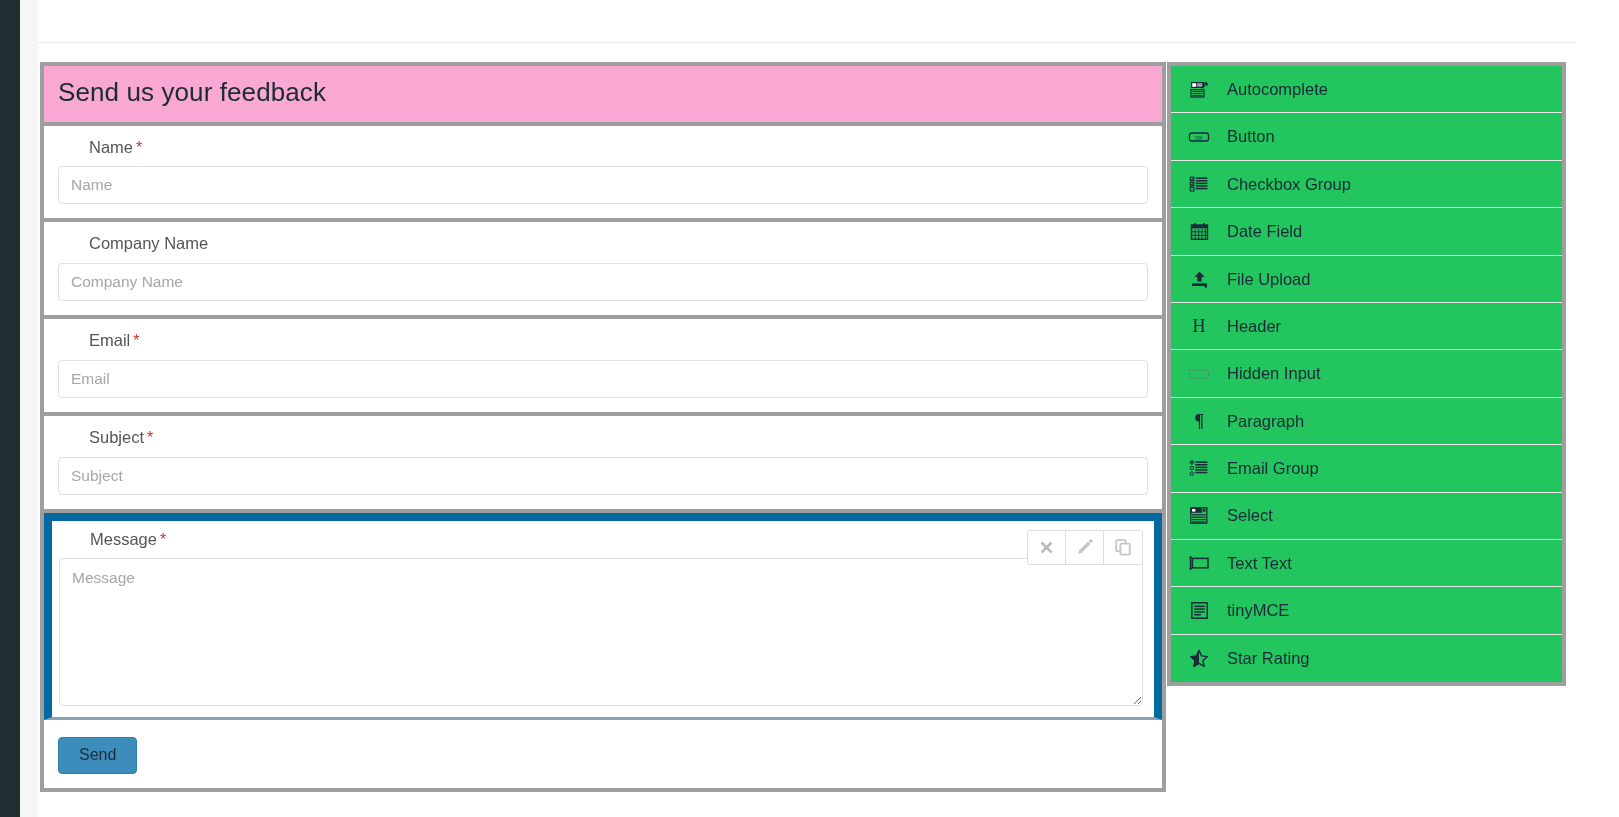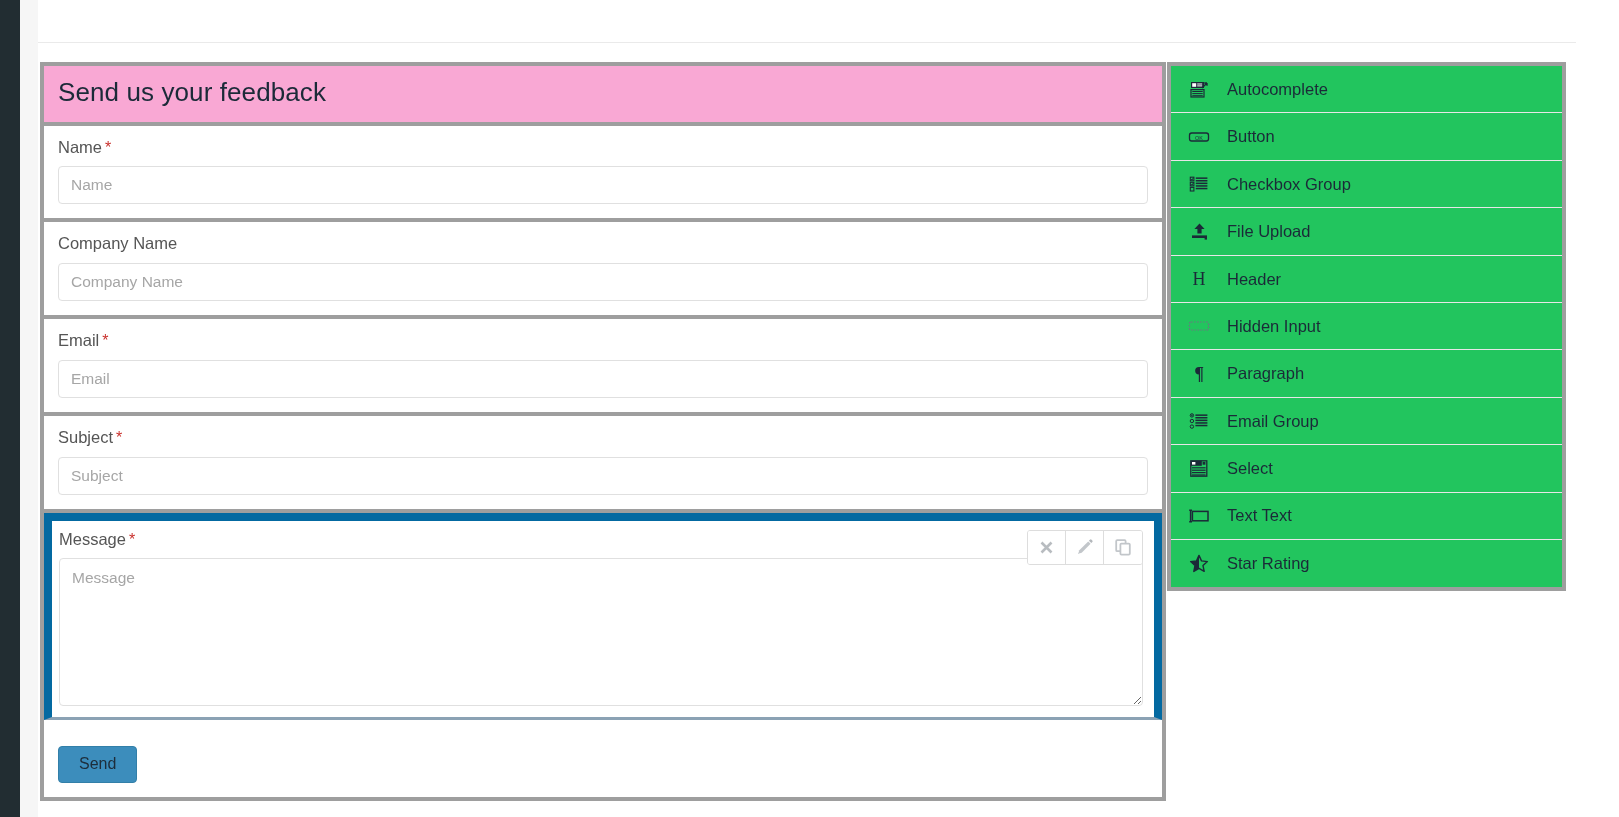--- a/index.html
+++ b/index.html
@@ -93,20 +93,21 @@
     padding: 9px 11px 11px 7px;
     margin: 0;
   }
 
   .field-label {
     font-size: 16.5px;
     color: #555555;
     margin-bottom: 9px;
     display: block;
     line-height: 1.2;
+    margin-left: 31px;
   }
   .req-star {
     color: #c9302c;
     font-size: 16px;
     margin-left: 3px;
   }
 
   .field-input {
     display: block;
     width: 100%;
@@ -147,21 +148,21 @@
     border-right: 1px solid #dddddd;
     background: #ffffff;
     cursor: pointer;
   }
   .tb-btn:last-child { border-right: none; }
   .tb-btn svg { display: block; }
 
   
   .send-row {
     background: #ffffff;
-    padding: 26px 14px 14px 14px;
+    padding: 17px 14px 14px 14px;
   }
   .send-btn {
     display: inline-block;
     background: #3c8dbc;
     border: 1px solid #327fa8;
     border-radius: 4px;
     color: #1d2d3a;
     font-size: 16px;
     font-family: "Liberation Sans", sans-serif;
     padding: 9px 20px 10px 20px;
@@ -336,20 +337,33 @@
                 <rect x="6.8" y="2.4" width="11.6" height="1.5" fill="#1b2a38"></rect>
                 <rect x="6.8" y="5" width="11.6" height="1.5" fill="#1b2a38"></rect>
                 <rect x="6.8" y="7.6" width="11.6" height="1.5" fill="#1b2a38"></rect>
                 <rect x="6.8" y="10.2" width="11.6" height="1.5" fill="#1b2a38"></rect>
                 <rect x="6.8" y="12.8" width="11.6" height="1.5" fill="#1b2a38"></rect>
               </svg>
             </span>
             <span class="pal-label">Checkbox Group</span>
           </div>
 
+          <div class="palette-item">
+            <span class="pal-icon">
+              <svg width="19" height="19" viewBox="0 0 19 19">
+                <rect x="1.5" y="3" width="16" height="14.2" fill="none" stroke="#1b2a38" stroke-width="1.4"></rect>
+                <rect x="1.5" y="3" width="16" height="3.4" fill="#1b2a38"></rect>
+                <rect x="4" y="1" width="2.2" height="3.6" rx="1" fill="#1b2a38"></rect>
+                <rect x="12.8" y="1" width="2.2" height="3.6" rx="1" fill="#1b2a38"></rect>
+                <path d="M5.2 7 L5.2 17.2 M8.6 7 L8.6 17.2 M12 7 L12 17.2 M15.4 7 L15.4 17.2" stroke="#1b2a38" stroke-width="0.9"></path>
+                <path d="M1.5 9.8 L17.5 9.8 M1.5 13.4 L17.5 13.4" stroke="#1b2a38" stroke-width="0.9"></path>
+              </svg>
+            </span>
+            <span class="pal-label">Date Field</span>
+          </div>
 
           <div class="palette-item">
             <span class="pal-icon">
               <svg width="19" height="18" viewBox="0 0 19 18">
                 <path d="M9.5 1.4 L14.6 7 L11.6 7 L11.6 11.6 L7.4 11.6 L7.4 7 L4.4 7 Z" fill="#1b2a38"></path>
                 <rect x="2" y="13.4" width="15" height="2.6" fill="#1b2a38"></rect>
                 <rect x="14.6" y="16" width="2.4" height="1.6" fill="#1b2a38"></rect>
               </svg>
             </span>
             <span class="pal-label">File Upload</span>
@@ -419,20 +433,32 @@
           <div class="palette-item">
             <span class="pal-icon">
               <svg width="22" height="16" viewBox="0 0 22 16">
                 <rect x="4.4" y="3.4" width="15.6" height="9.4" fill="none" stroke="#1b2a38" stroke-width="1.5"></rect>
                 <path d="M2.6 2.2 L2.6 13.8 M1.2 2.2 L4 2.2 M1.2 13.8 L4 13.8" stroke="#1b2a38" stroke-width="1.5" fill="none"></path>
               </svg>
             </span>
             <span class="pal-label">Text Text</span>
           </div>
 
+          <div class="palette-item">
+            <span class="pal-icon">
+              <svg width="19" height="19" viewBox="0 0 19 19">
+                <rect x="1.8" y="1.8" width="15.4" height="15.4" fill="none" stroke="#1b2a38" stroke-width="1.5"></rect>
+                <rect x="4.2" y="4.6" width="10.6" height="1.5" fill="#1b2a38"></rect>
+                <rect x="4.2" y="7.4" width="10.6" height="1.5" fill="#1b2a38"></rect>
+                <rect x="4.2" y="10.2" width="10.6" height="1.5" fill="#1b2a38"></rect>
+                <rect x="4.2" y="13" width="6.8" height="1.5" fill="#1b2a38"></rect>
+              </svg>
+            </span>
+            <span class="pal-label">tinyMCE</span>
+          </div>
 
           <div class="palette-item">
             <span class="pal-icon">
               <svg width="20" height="19" viewBox="0 0 20 19">
                 <defs>
                   <clipPath id="halfclip">
                       <rect x="0" y="0" width="10" height="19"></rect>
                     </clipPath>
                 </defs>
                 <path d="M10 1.4 L12.5 6.9 L18.4 7.6 L14 11.6 L15.2 17.4 L10 14.4 L4.8 17.4 L6 11.6 L1.6 7.6 L7.5 6.9 Z" fill="none" stroke="#1b2a38" stroke-width="1.4" stroke-linejoin="round"></path>

